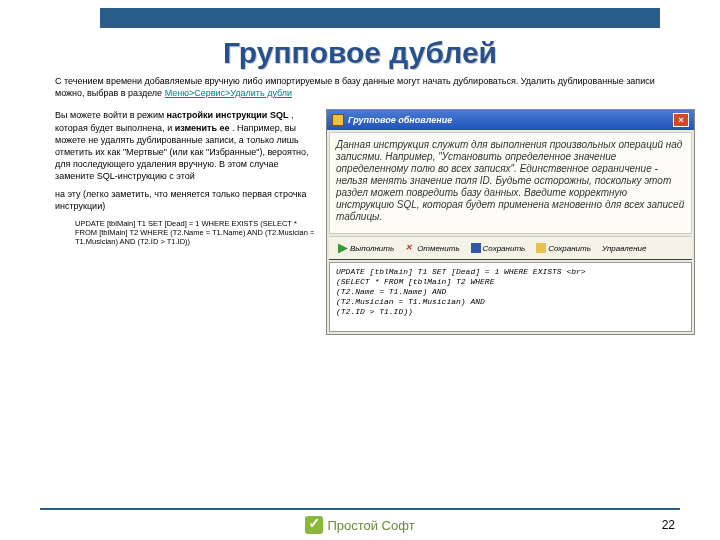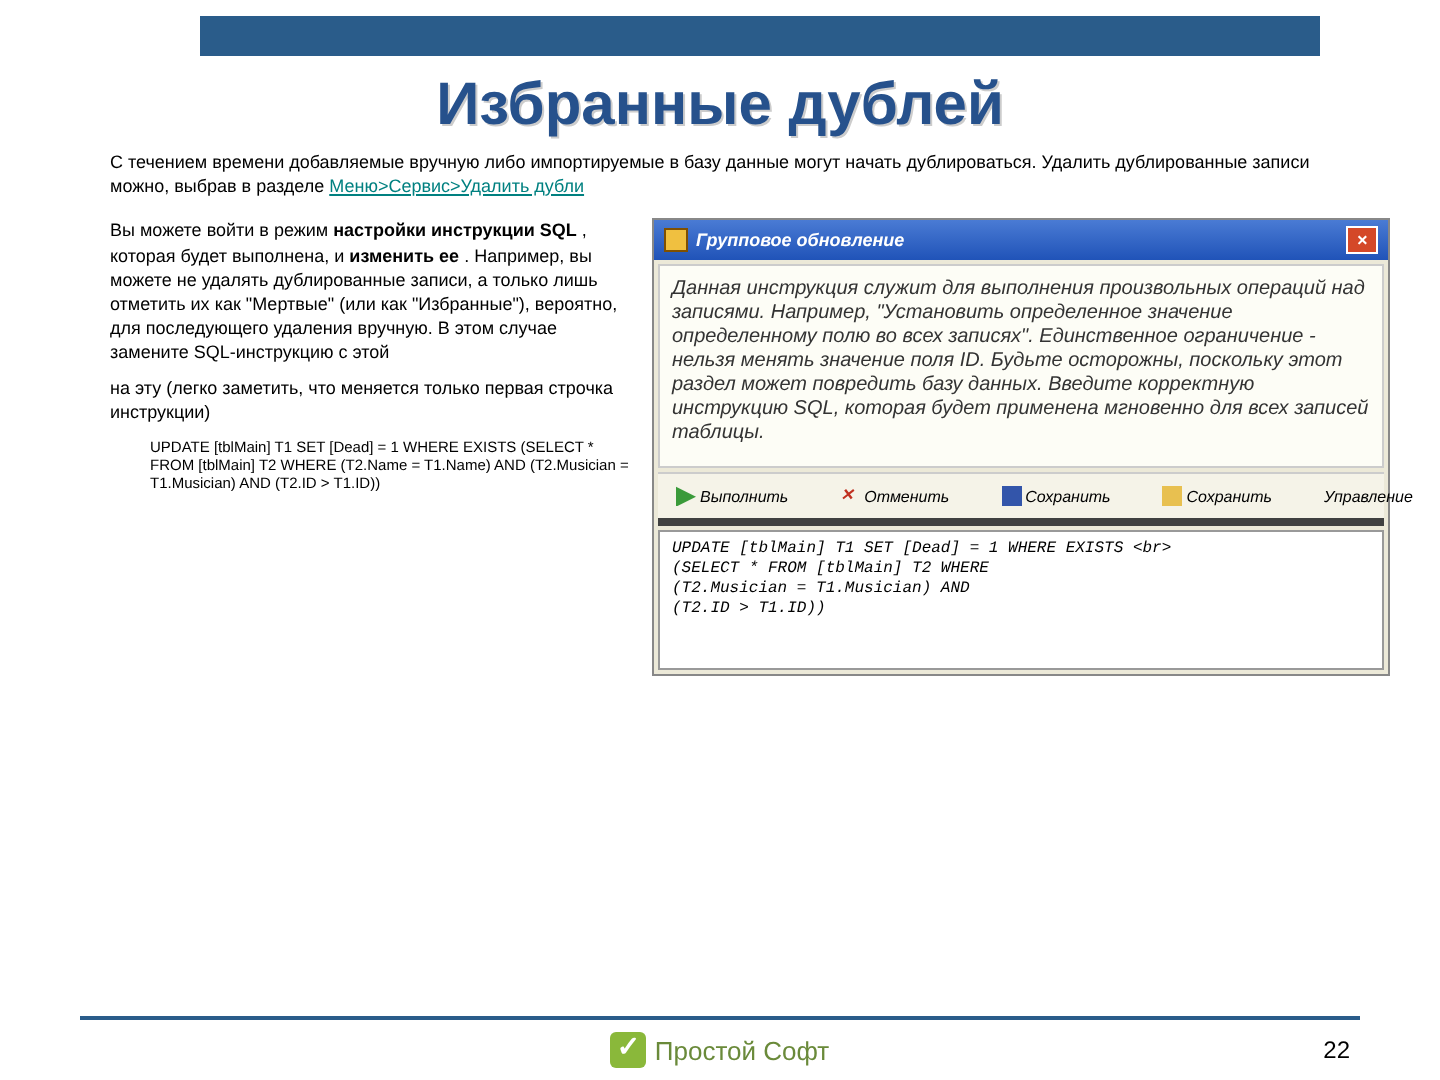--- a/index.html
+++ b/index.html
@@ -82,24 +82,24 @@
     margin: 2px;
   }
   .win-desc {
     font-size: 10px;
     color: #333;
     line-height: 1.2;
     margin-bottom: 4px;
   }
   .toolbar {
     display: flex;
-    gap: 16px;
+    gap: 1px;
     background: #f5f3e8;
     border-top: 1px solid #ccc;
-    border-bottom: 4px solid #404040;
+    border-bottom: 1px solid #404040;
     padding: 3px 4px;
     margin: 2px;
   }
   .tbtn {
     display: flex;
     align-items: center;
     gap: 2px;
     padding: 2px 4px;
     font-size: 8px;
     border: 1px solid transparent;
@@ -159,21 +159,21 @@
     position: absolute;
     right: 45px; bottom: 8px;
     font-size: 12px;
   }
 </style>
 </head>
 <body>
 
 <div class="top-bar"></div>
 
-<h1 class="title">Избранные дублей</h1>
+<h1 class="title">Групповое дублей</h1>
 
 <p class="intro">
   <span>С течением времени добавляемые вручную либо импортируемые в базу данные могут начать дублироваться. Удалить дублированные записи можно, выбрав в разделе </span>
   <span class="menu-path">Меню&gt;Сервис&gt;Удалить дубли</span>
 </p>
 
 <div class="content">
   <div class="left">
     <p class="para">
       <span>Вы можете войти в режим </span>
@@ -214,20 +214,21 @@
           <span class="ti ti-folder"></span>
           <span>Сохранить</span>
         </div>
         <div class="tbtn">
           <span>Управление</span>
         </div>
       </div>
       <div class="sql-area">
         <div>UPDATE [tblMain] T1 SET [Dead] = 1 WHERE EXISTS &lt;br&gt;</div>
         <div>(SELECT * FROM [tblMain] T2 WHERE</div>
+        <div>(T2.Name = T1.Name) AND</div>
         <div>(T2.Musician = T1.Musician) AND</div>
         <div>(T2.ID &gt; T1.ID))</div>
       </div>
     </div>
   </div>
 </div>
 
 <div class="bottom-bar"></div>
 
 <div class="footer">

